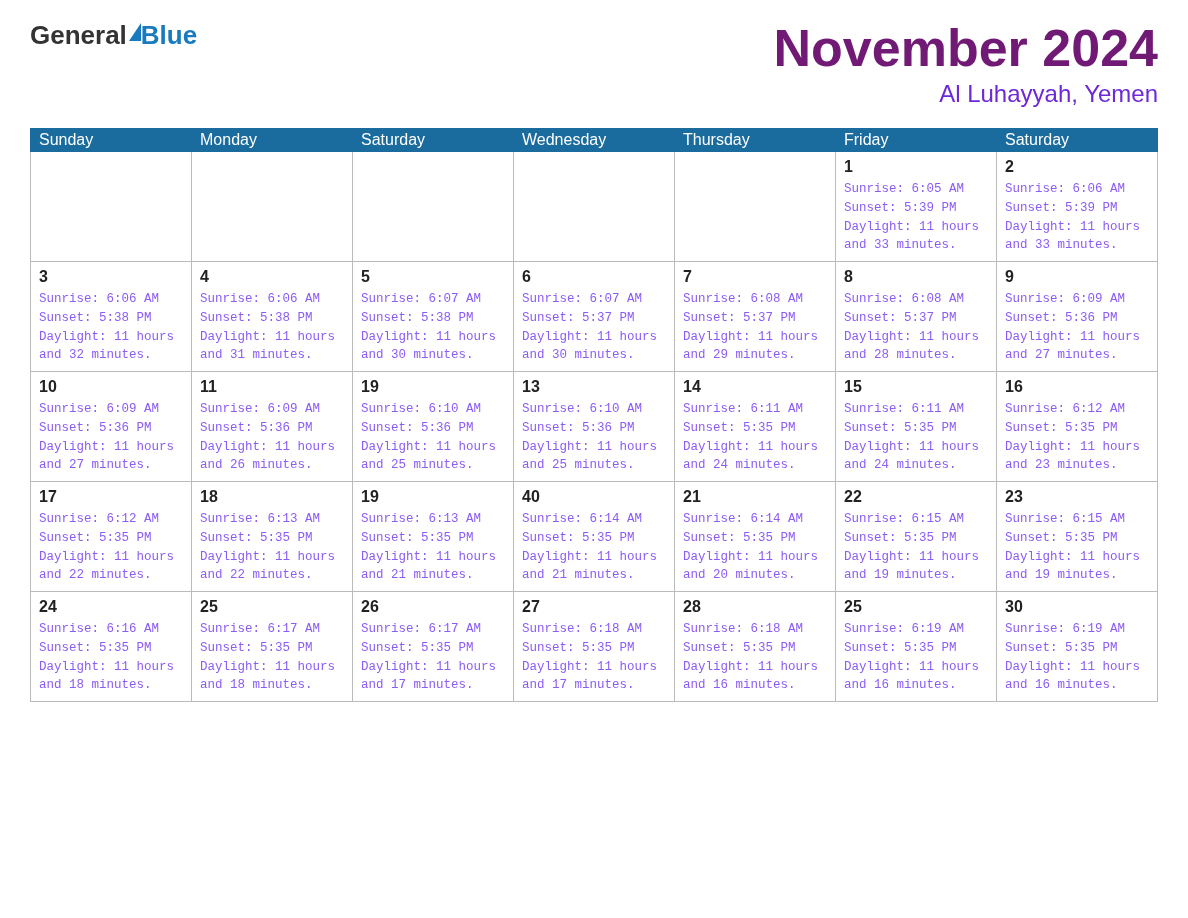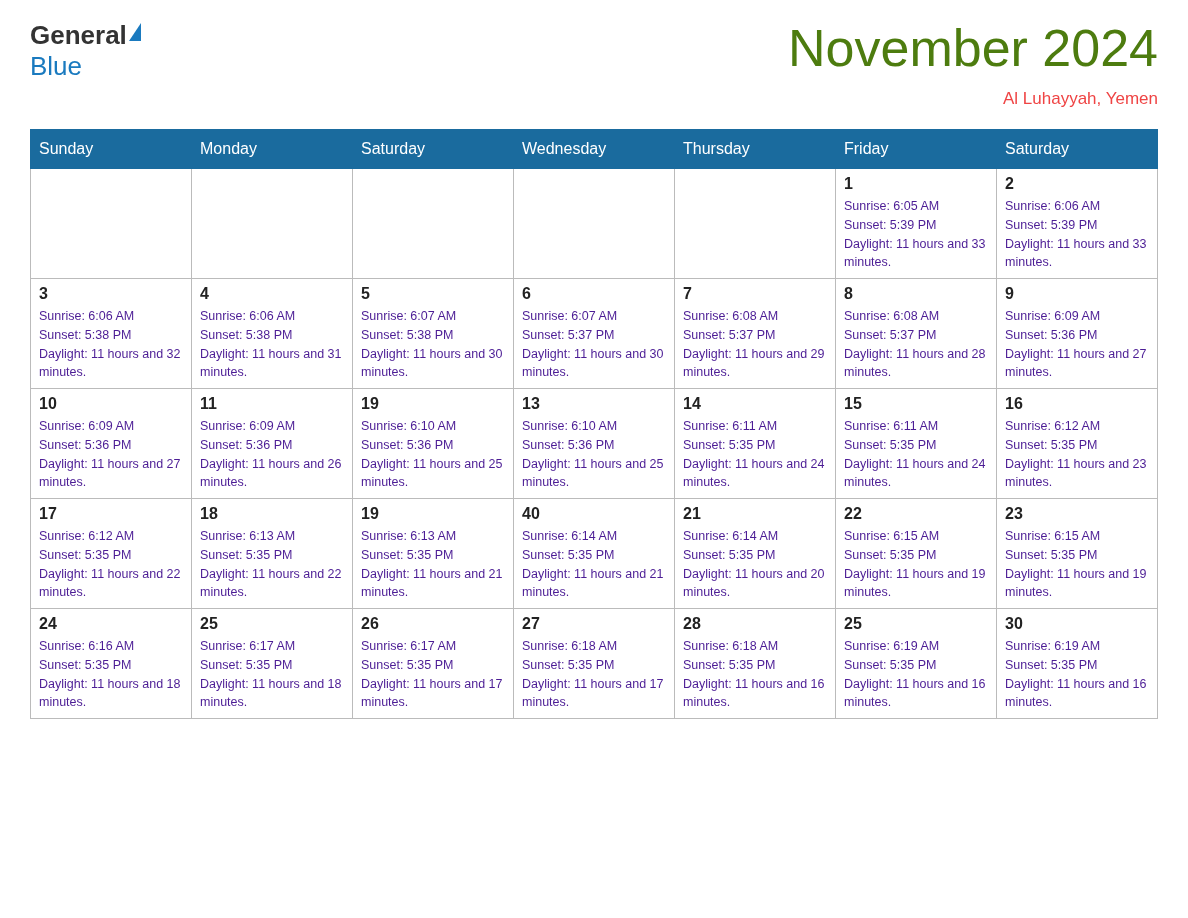--- a/index.html
+++ b/index.html
@@ -11,60 +11,60 @@
       min-height: 918px;
     }
     .header {
       display: flex;
       justify-content: space-between;
       align-items: flex-start;
       margin-bottom: 20px;
     }
     .logo {
       display: flex;
-      flex-direction: column;
+      flex-direction: row;
       align-items: flex-start;
     }
     .logo-triangle {
       display: inline-block;
       width: 0;
       height: 0;
       border-left: 12px solid transparent;
       border-right: 0px solid transparent;
       border-bottom: 18px solid #1a7abf;
       margin-left: 2px;
       vertical-align: middle;
       position: relative;
       top: -4px;
     }
     .title-block {
       text-align: right;
     }
     .main-title {
       font-size: 52px;
-      font-weight: 400;
-      color: #4d7c0f;
+      font-weight: 700;
+      color: #701a75;
       line-height: 1.1;
     }
     .subtitle {
-      font-size: 17px;
-      color: #ef4444;
-      margin-top: 12px;
+      font-size: 24px;
+      color: #6d28d9;
+      margin-top: 3px;
     }
     .calendar {
       width: 100%;
       border-collapse: collapse;
       border: 1px solid #999;
     }
     .calendar th {
       background-color: #1a6b9e;
       color: #fff;
       font-size: 16px;
       font-weight: normal;
-      padding: 10px 8px;
+      padding: 2px 8px;
       text-align: left;
       border: 1px solid #1a6b9e;
     }
     .calendar td {
       border: 1px solid #bbb;
       vertical-align: top;
       padding: 6px 8px;
       width: 14.28%;
       height: 110px;
       font-size: 13px;
@@ -72,38 +72,39 @@
       background: #fff;
     }
     .day-number {
       font-size: 16px;
       font-weight: bold;
       color: #222;
       margin-bottom: 4px;
     }
     .day-info {
       font-size: 12.5px;
-      color: #4c1d95;
+      color: #8b5cf6;
       line-height: 1.5;
+      font-family: Liberation Mono, monospace;
     }
     .empty-cell {
       background: #f9f9f9;
     }
     .logo-row {
       display: flex;
       align-items: center;
     }
     .logo-text-general {
       font-size: 26px;
       font-weight: bold;
       color: #333;
     }
     .logo-text-blue {
       font-size: 26px;
-      font-weight: normal;
+      font-weight: bold;
       color: #1a7abf;
     }
   </style>
 </head>
 <body>
 
 <div class="header">
   <div class="logo">
     <div class="logo-row">
       <span class="logo-text-general">General</span>

